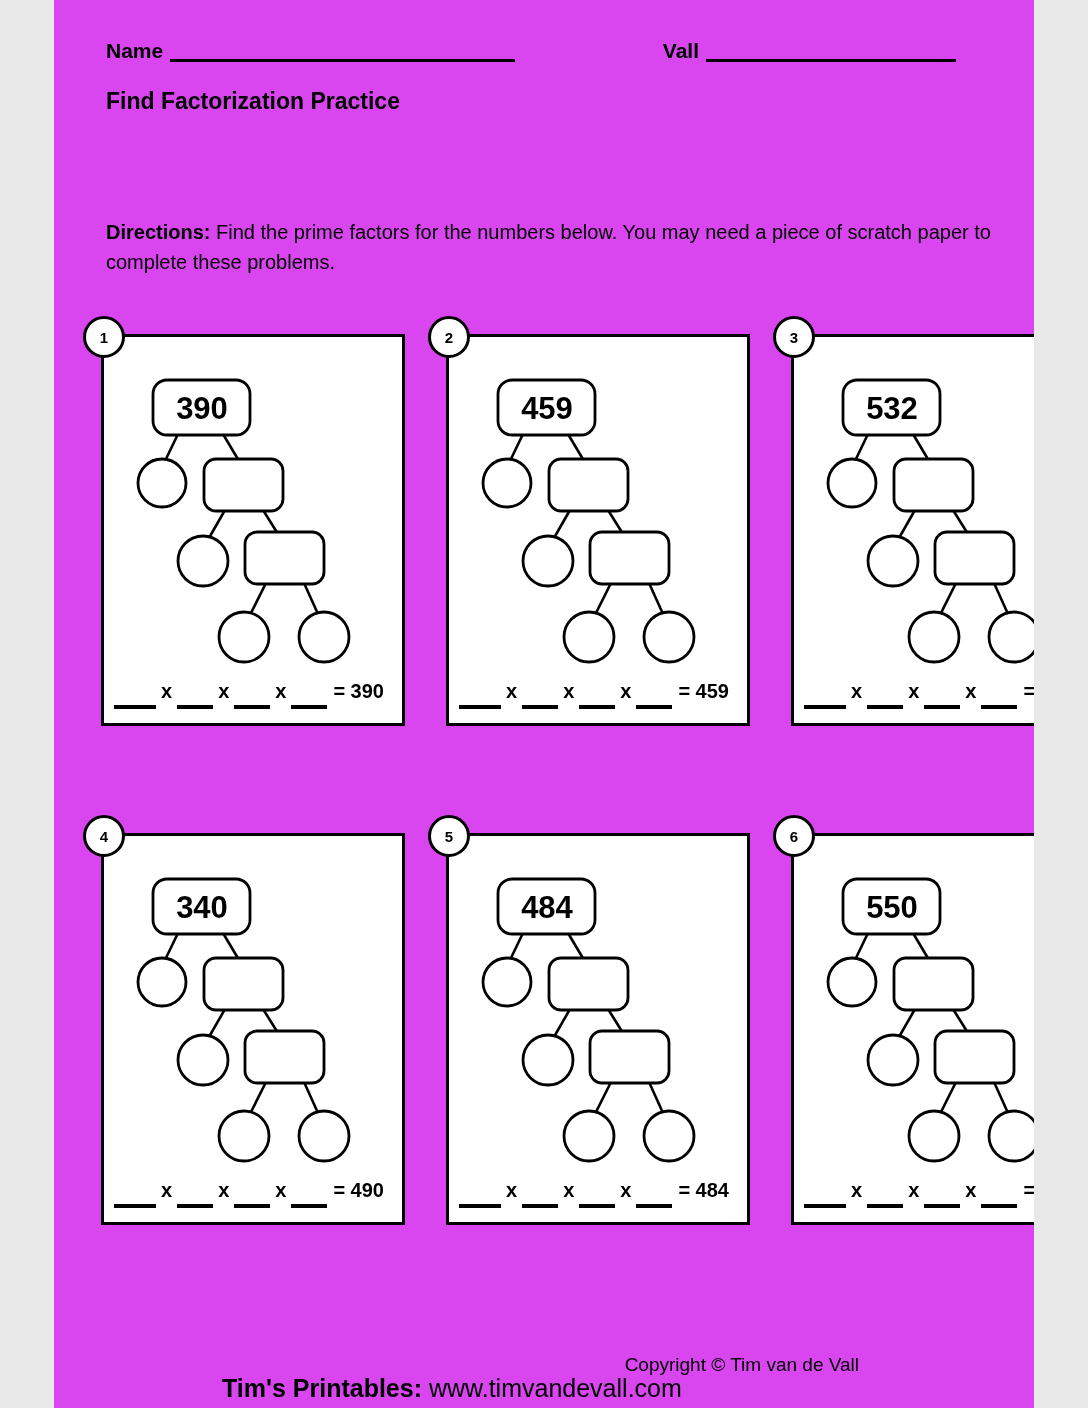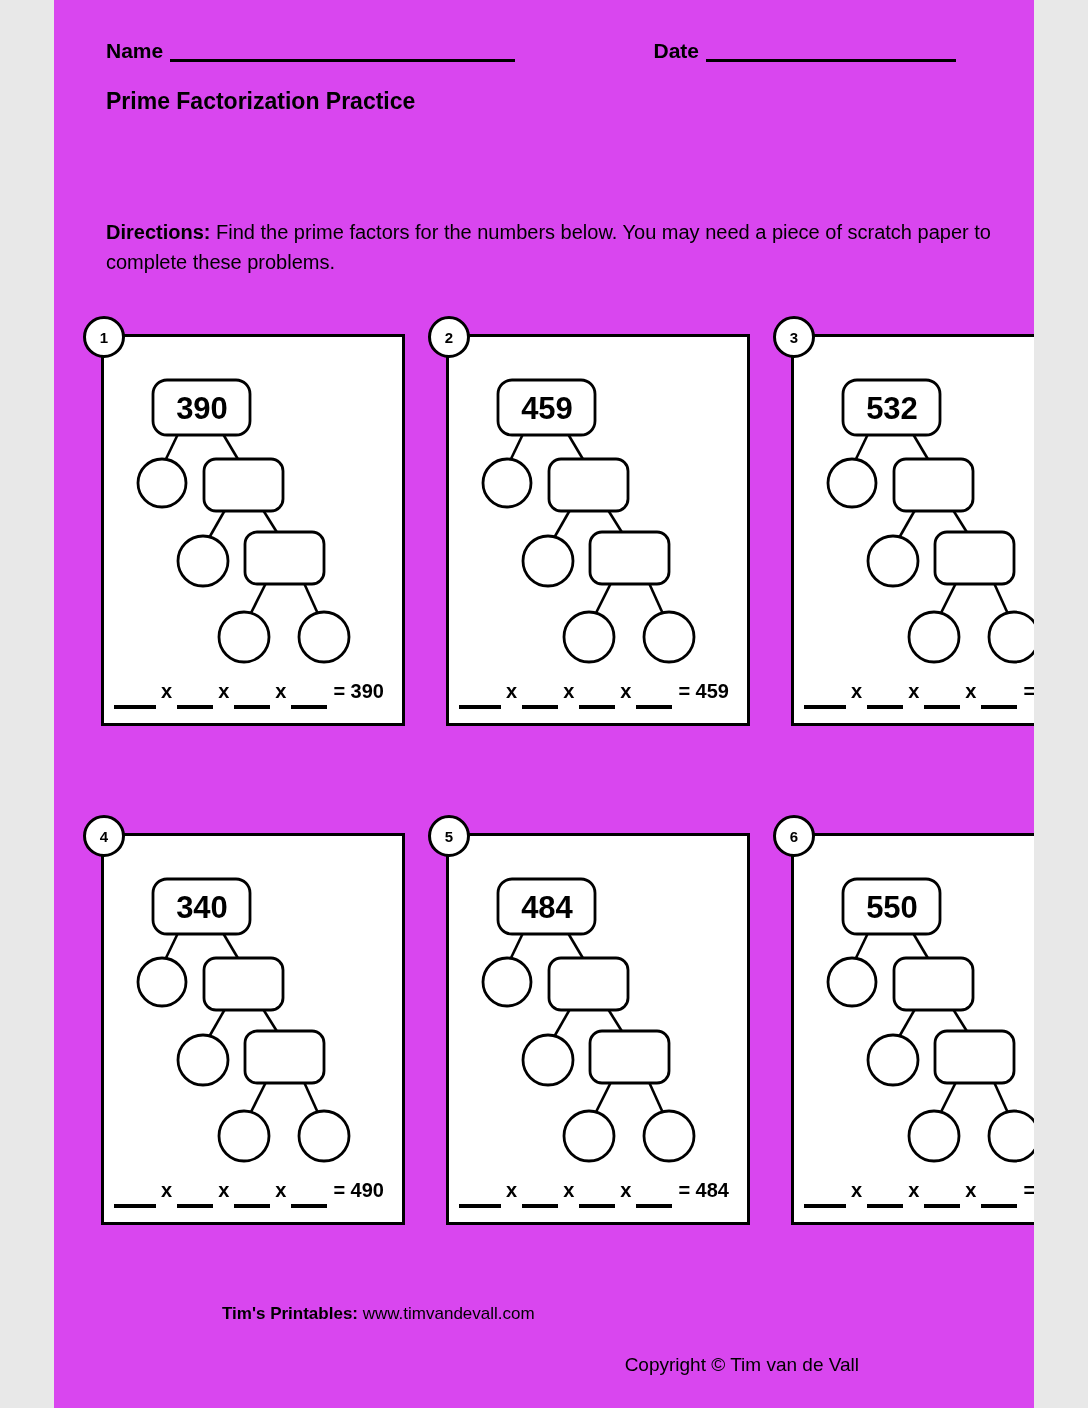--- a/index.html
+++ b/index.html
@@ -52,41 +52,41 @@
   .equation {
     position:absolute; left:10px; right:6px; bottom:14px;
     display:flex; align-items:flex-end; justify-content:flex-start;
     font-weight:bold; font-size:20px; white-space:nowrap;
   }
   .blank { display:inline-block; width:36px; height:2px; border-bottom:4px solid #000; flex:0 0 auto; }
   .blank.first { width:42px; }
   .times { margin:0 5px 6px 5px; }
   .result { margin:0 0 6px 6px; }
   
-  .footer-brand { position:absolute; left:168px; top:1304px; font-size:17px; }
+  .footer-brand { position:absolute; left:168px; top:1374px; font-size:25px; }
   .footer-brand b { font-weight:bold; }
   .footer-copyright { position:absolute; right:175px; top:1354px; font-size:19px; }
 </style>
 </head>
 <body>
 
 <div class="page">
 
   <div class="header-row">
     <div class="field-group">
       <span class="field-label">Name</span>
       <span class="write-line name-line"></span>
     </div>
     <div class="field-group">
-      <span class="field-label">Date</span>
+      <span class="field-label">Vall</span>
       <span class="write-line date-line"></span>
     </div>
   </div>
 
-  <div class="title">Prime Factorization Practice</div>
+  <div class="title">Find Factorization Practice</div>
 
 
   <p class="directions"><b>Directions:</b><span> Find the prime factors for the numbers below. You may need a piece of scratch paper to complete these problems.</span></p>
 
   <div class="card c1">
     <div class="badge">
         <span>1</span>
       </div>
     <svg class="tree" viewBox="0 0 298 334">
       <g stroke="#000" stroke-width="2.6">

